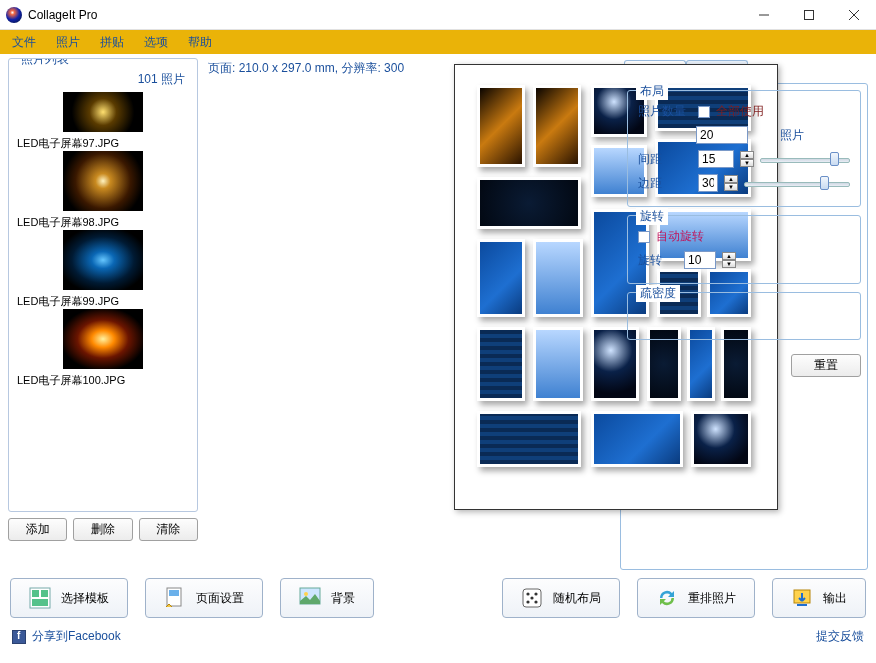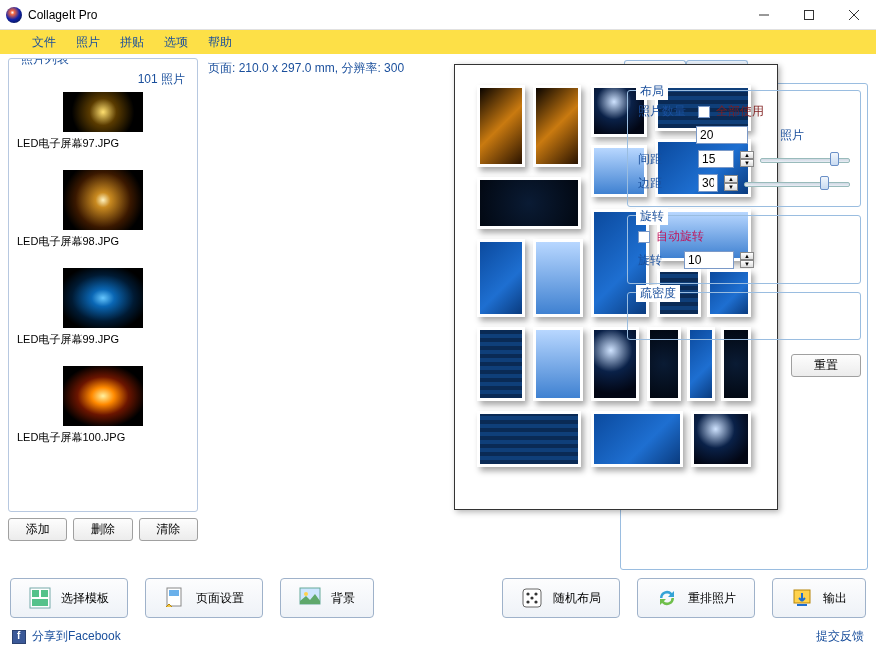--- a/index.html
+++ b/index.html
@@ -5,31 +5,31 @@
 * { box-sizing: border-box; margin: 0; padding: 0; font-family: "Microsoft YaHei", "Segoe UI", sans-serif; font-size: 12px; }
 body { background: #fff; width: 876px; height: 663px; overflow: hidden; }
 
 .titlebar { height: 30px; background: #fff; display: flex; align-items: center; padding-left: 6px; border-bottom: 1px solid #e1e1e1; }
 .titlebar .app-icon { width: 16px; height: 16px; border-radius: 50%; background: radial-gradient(circle at 40% 35%, #fff 0%, #e64 15%, #12a 50%, #012 100%); margin-right: 6px; }
 .titlebar .title { color: #000; flex: 1; }
 .win-controls { display: flex; height: 100%; }
 .win-ctrl { width: 45px; display: flex; align-items: center; justify-content: center; color: #333; }
 .win-ctrl svg { width: 10px; height: 10px; }
 
-.menubar { height: 24px; background: #fde047; display: flex; align-items: center; padding: 0 24px; gap: 4px; }
+.menubar { height: 24px; background: #eab308; display: flex; align-items: center; padding: 0 4px; gap: 4px; }
 .menubar .mi { padding: 2px 8px; color: #1a4f9c; }
 
 .maingrid { display: grid; grid-template-columns: 190px 1fr 248px; gap: 6px; padding: 4px 8px 0 8px; height: 516px; }
 
 .groupbox { border: 1px solid #b7c8e0; border-radius: 3px; position: relative; padding: 10px 6px 6px 6px; }
 .groupbox > .legend { position: absolute; top: -8px; left: 8px; background: #fff; padding: 0 4px; color: #1a4f9c; }
 
 .photo-list { height: 454px; overflow: hidden; }
 .count-row { text-align: right; padding: 2px 6px 2px 2px; color: #1a4f9c; }
-.thumb-list { display: flex; flex-direction: column; gap: 19px; padding: 2px; }
+.thumb-list { display: flex; flex-direction: column; gap: 0; padding: 2px; }
 .thumb-item { display: flex; flex-direction: column; }
 .thumb-img { width: 80px; height: 60px; margin: 0 auto; background: #000; display:flex; align-items:center; justify-content:center; }
 .thumb-cap { margin-top: 4px; font-size: 11px; }
 .listbtns { display: flex; gap: 6px; margin-top: 6px; }
 .listbtns button, .btn { background: linear-gradient(#fdfdfd,#ececec); border: 1px solid #a0a0a0; border-radius: 3px; padding: 2px 6px; }
 .listbtns button { flex: 1; }
 
 .center { display: flex; flex-direction: row; }
 .pageinfo { color: #1a4f9c; padding: 2px 0 6px 4px; }
 .canvas-area { flex: 1; background: #fff; position: relative; }
@@ -254,21 +254,21 @@
       </div>
 
       <div class="fg">
         <div class="legend">旋转</div>
         <div class="row">
           <span class="checkbox"></span>
           <span style="color:#be185d">自动旋转</span>
         </div>
         <div class="row">
           <span class="label" style="width:40px">旋转</span>
-          <input class="val" style="width: 50px;" value="10">
+          <input class="val" style="width: 32px;" value="10">
           <div class="spinner">
               <div class="sp">▲</div>
               <div class="sp">▼</div>
             </div>
         </div>
       </div>
 
       <div class="fg" style="height:48px">
         <div class="legend">疏密度</div>
       </div>

